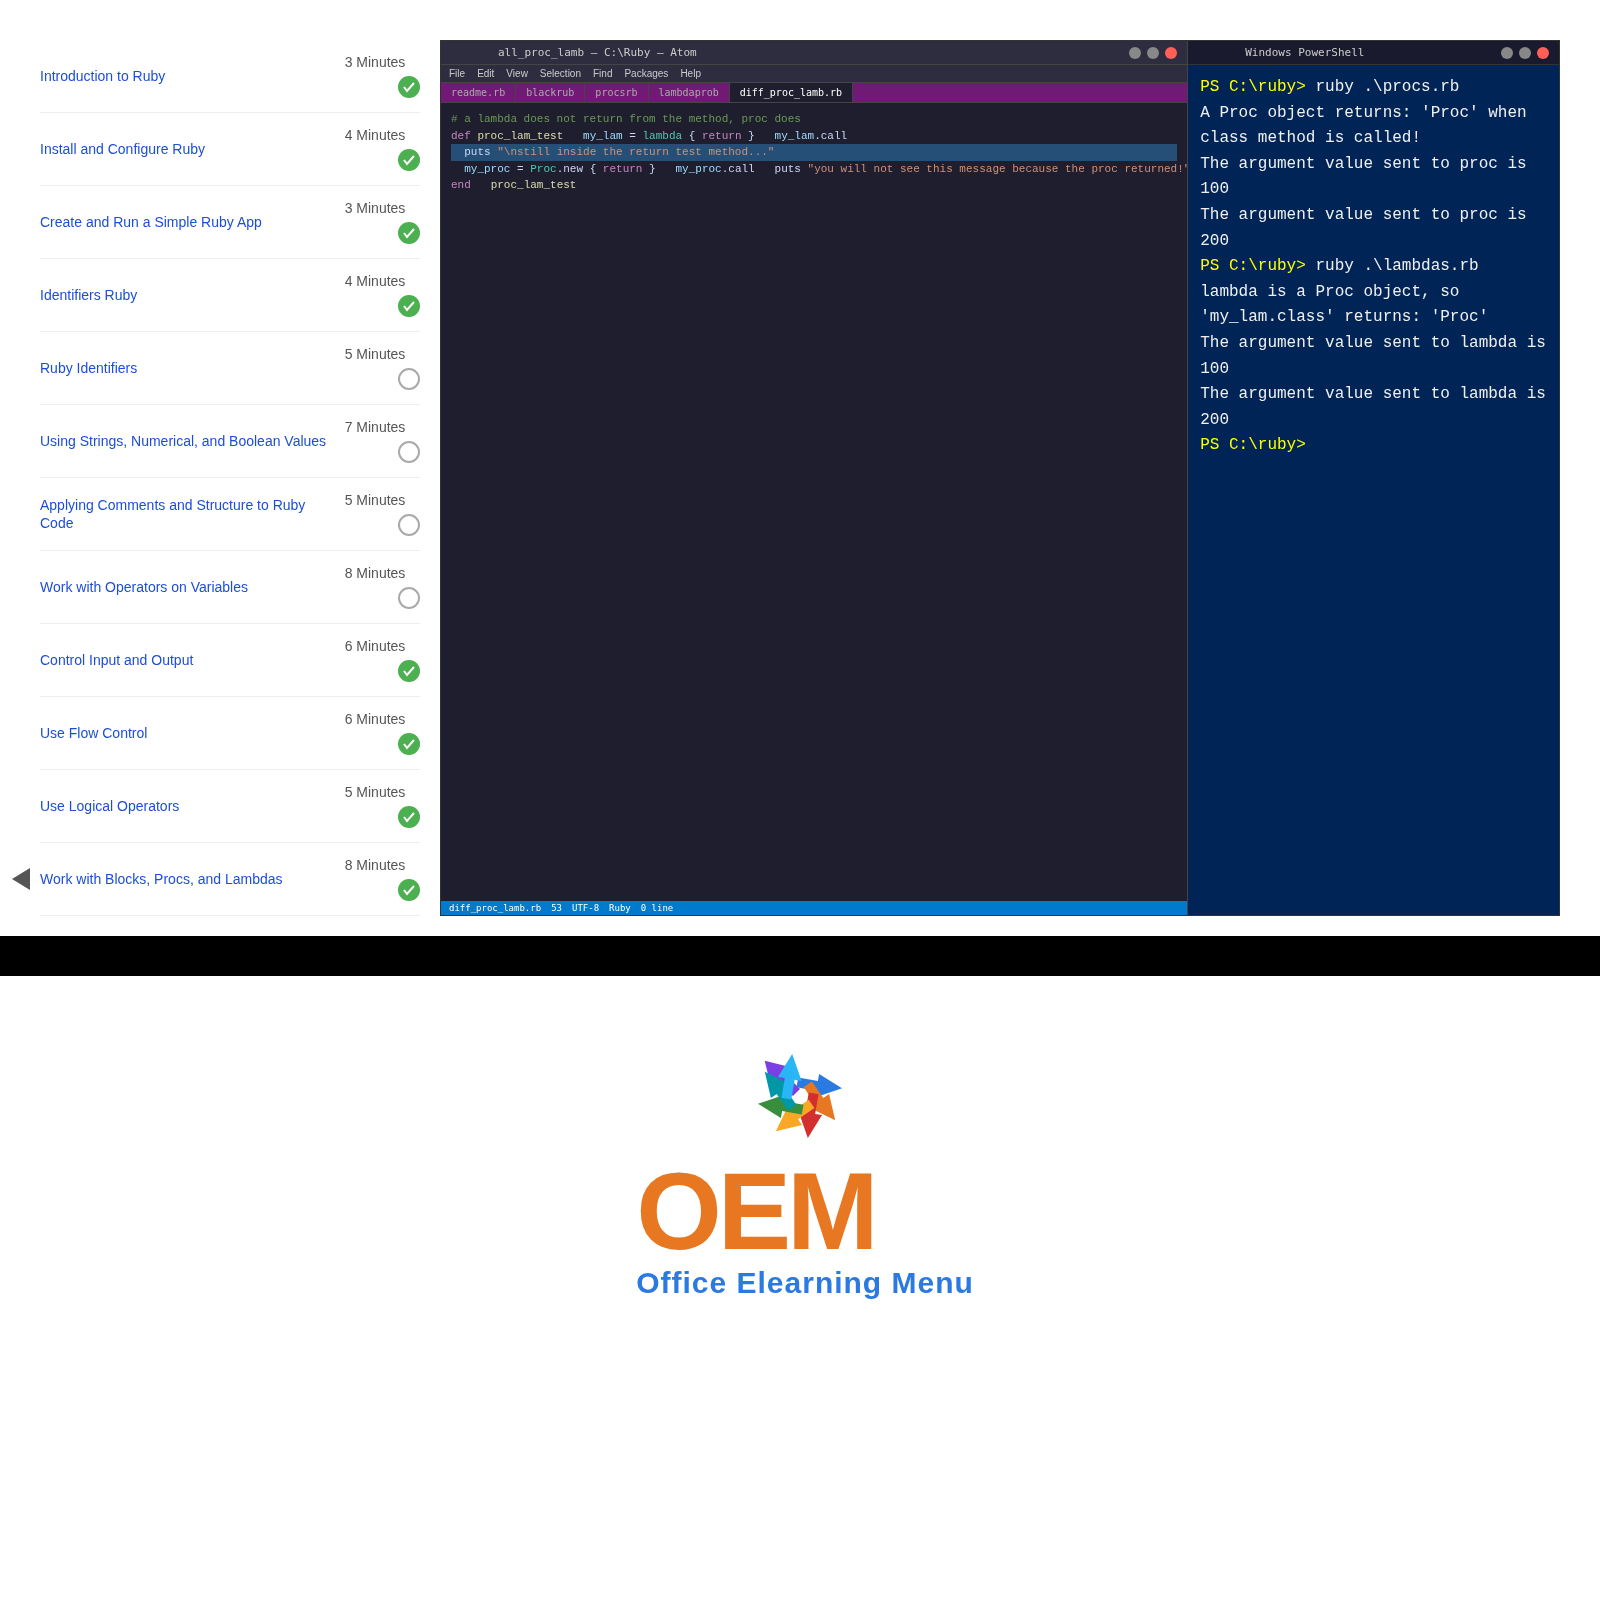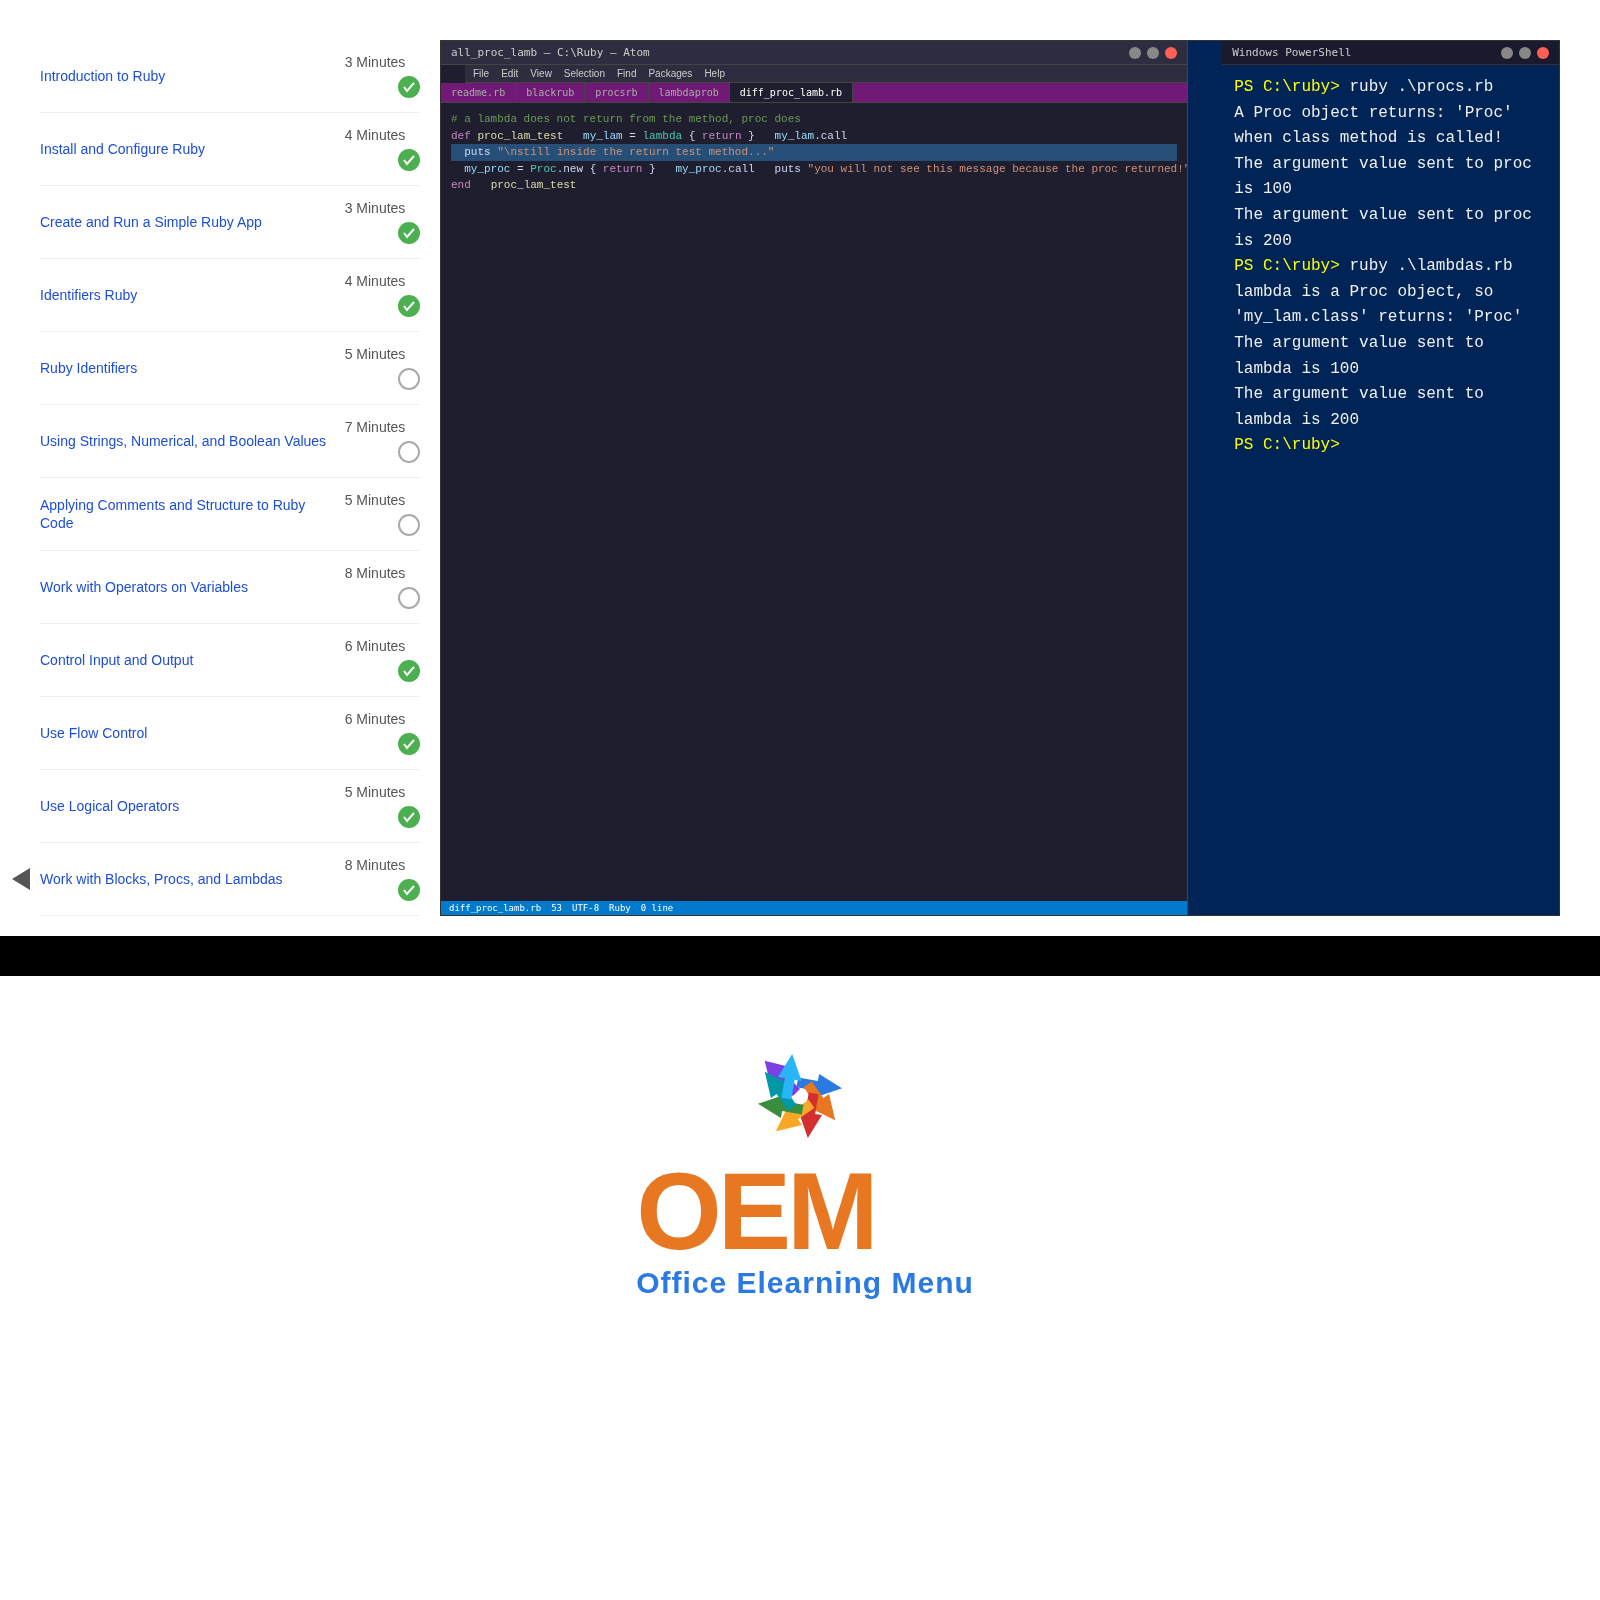--- a/index.html
+++ b/index.html
@@ -134,20 +134,21 @@
       display: flex;
       align-items: center;
       justify-content: space-between;
       border-bottom: 1px solid #444;
     }
 
     .editor-title-text {
       color: #ccc;
       font-size: 11px;
       font-family: monospace;
+      margin-left: 47px;
     }
 
     .editor-controls {
       display: flex;
       gap: 6px;
     }
 
     .editor-ctrl-btn {
       width: 12px;
       height: 12px;
@@ -177,21 +178,20 @@
       background: #1e1e2e;
       color: #fff;
     }
 
     .editor-menu {
       background: #2d2d3f;
       display: flex;
       gap: 12px;
       padding: 3px 8px;
       border-bottom: 1px solid #444;
-      margin-left: 24px;
     }
 
     .editor-menu-item {
       color: #ccc;
       font-size: 10px;
     }
 
     .code-content {
       flex: 1;
       padding: 8px 10px;
@@ -231,21 +231,20 @@
       font-size: 9px;
       font-family: monospace;
     }
 
     
     .terminal-side {
       width: 45%;
       background: #012456;
       display: flex;
       flex-direction: column;
-      padding-left: 34px;
     }
 
     .terminal-titlebar {
       background: #1a1a2e;
       padding: 5px 10px;
       display: flex;
       align-items: center;
       justify-content: space-between;
       border-bottom: 1px solid #333;
     }

